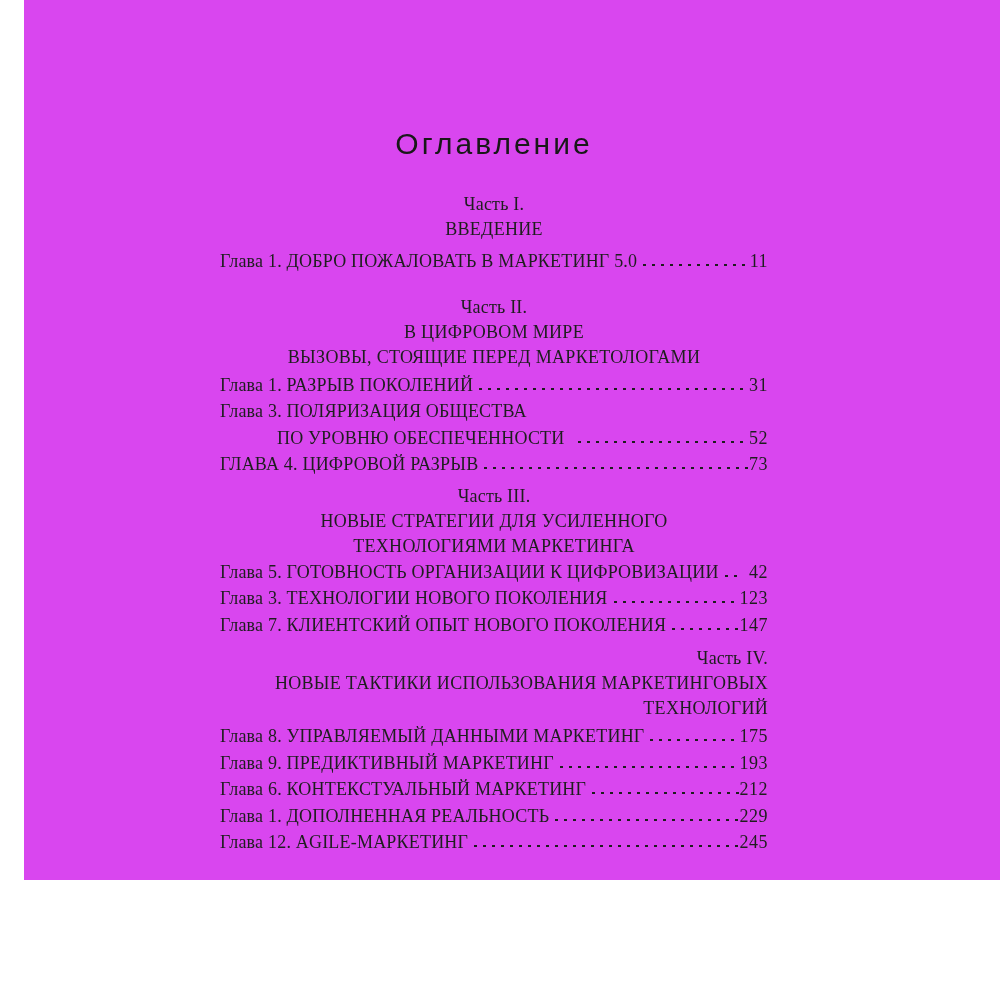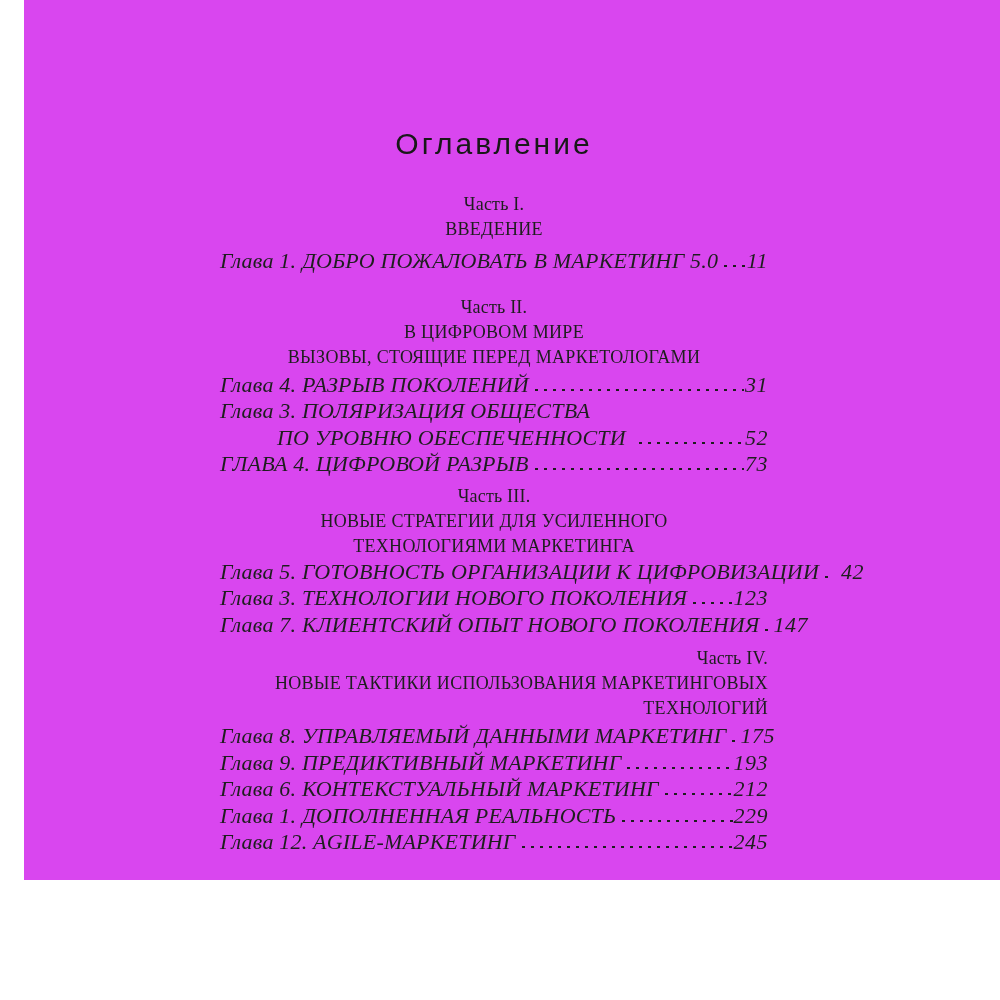--- a/index.html
+++ b/index.html
@@ -40,23 +40,22 @@
     letter-spacing: 0.3px;
   }
   .part-heading .part-label {
     letter-spacing: 0.2px;
   }
   .part-1 { margin-top: 28px; }
   .part-2 { margin-top: 20px; }
   .part-3 { margin-top: 6px;  }
   .part-4 { margin-top: 8px; text-align: right;  }
   .chapters {
-    font-size: 22px;
+    font-size: 18px;
     margin-top: 4px;
-    font-style: italic;
   }
   .chapters-1 { margin-top: 6px; }
   .chapters-2 { margin-top: 2px; }
   .chapters-3 { margin-top: 0px; }
   .chapters-4 { margin-top: 2px; }
   .row {
     display: flex;
     align-items: baseline;
     line-height: 26.5px;
     white-space: nowrap;
@@ -101,21 +100,21 @@
     </section>
 
     <section>
       <div class="part-heading part-2">
         <div class="part-label">Часть II.</div>
         <div>В ЦИФРОВОМ МИРЕ</div>
         <div>ВЫЗОВЫ, СТОЯЩИЕ ПЕРЕД МАРКЕТОЛОГАМИ</div>
       </div>
       <div class="chapters chapters-2">
         <div class="row">
-          <span class="lbl">Глава 4. РАЗРЫВ ПОКОЛЕНИЙ</span>
+          <span class="lbl">Глава 1. РАЗРЫВ ПОКОЛЕНИЙ</span>
           <span class="dots"></span>
           <span class="pg">31</span>
         </div>
         <div class="row no-dots">
           <span class="lbl">Глава 3. ПОЛЯРИЗАЦИЯ ОБЩЕСТВА</span>
 
         </div>
         <div class="row cont">
           <span class="lbl">ПО УРОВНЮ ОБЕСПЕЧЕННОСТИ</span>
           <span class="dots"></span>

